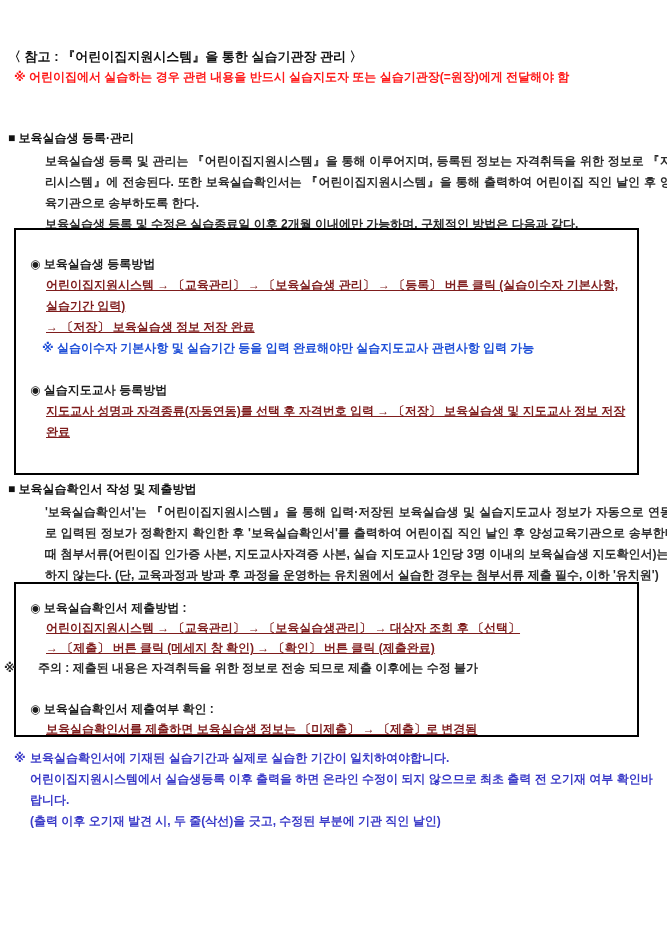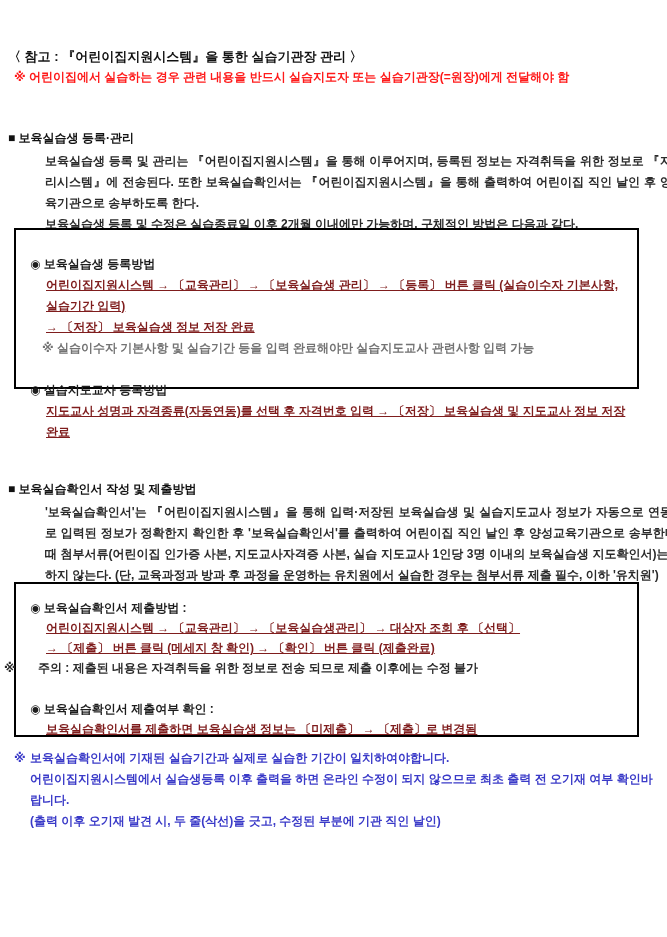--- a/index.html
+++ b/index.html
@@ -23,25 +23,25 @@
   .para{left:18px;width:651px;text-align:justify;color:#2a2a2a;margin-left:27px;}
   .s1-intro{top:151px;}
   .s2-intro{top:502px;}
   .u{text-decoration:underline;}
   .rule-box{
     left:14px;width:625px;
     border:2px solid #000;
     box-sizing:border-box;
     background:#fff;
   }
-  .box1{top:228px;height:161px;padding:24px 8px 12px;}
+  .box1{top:228px;height:247px;padding:24px 8px 12px;}
   .box2{top:582px;height:155px;padding:14px 8px 0;line-height:20px;position:absolute;}
   .item-title{margin-left:6px;font-weight:700;color:#1d1d1d;}
   .item-line{margin-left:22px;color:#7f1d1d;text-decoration:underline;}
-  .item-note{margin-left:18px;color:#737373;}
+  .item-note{margin-left:18px;color:#1d4ed8;}
   .item-gap{height:21px;}
   .caution-line{margin-left:14px;position:relative;color:#2a2a2a;}
   .caution-line .hang-marker{position:absolute;left:-34px;top:0;}
   .footer-note{top:748px;left:14px;width:645px;color:var(--note,#3a3ac8);font-weight:600;}
   .footer-note .fn-first{position:relative;padding-left:16px;}
   .footer-note .fn-first .fn-marker{position:absolute;left:0;top:0;}
   .footer-note .fn-indent{margin-left:16px;}
 </style>
 </head>
 <body style="--warning: #ff1a1a; --note: #3a3ac8; --text: #222222;">

